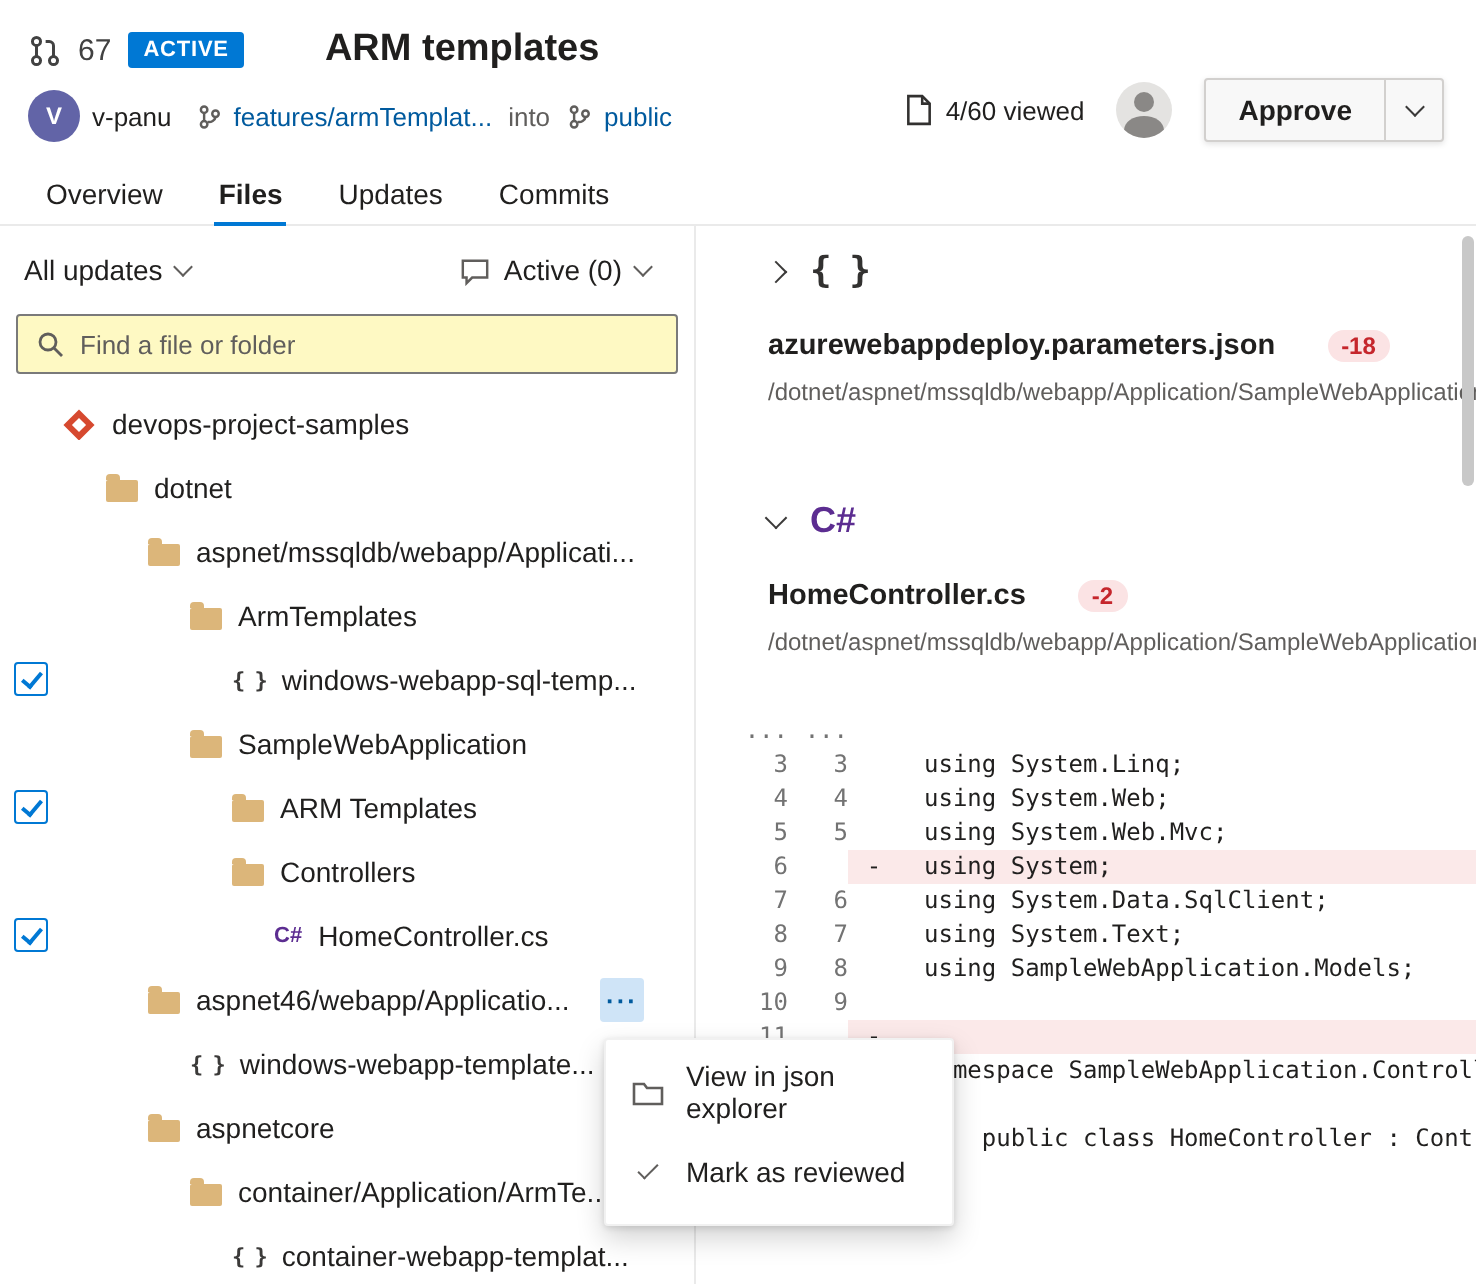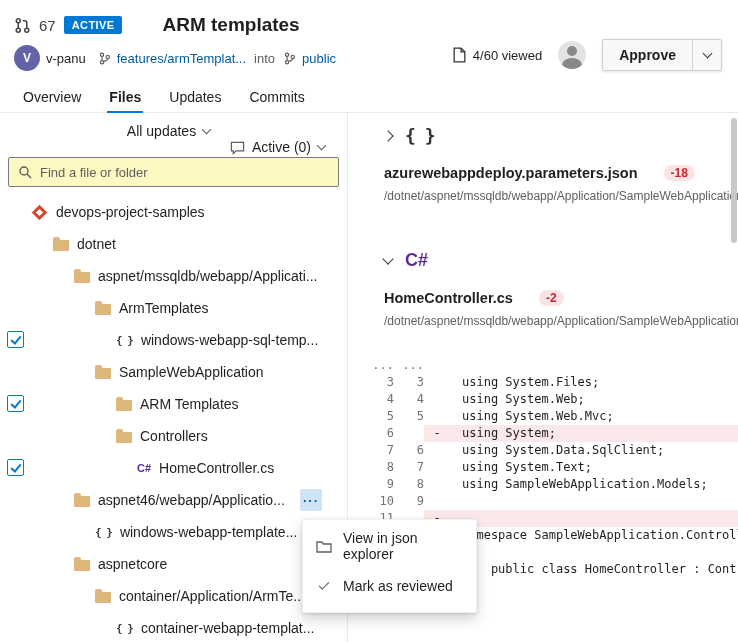--- a/index.html
+++ b/index.html
@@ -45,21 +45,21 @@
   .tabs { position:absolute; top:84px; left:0; right:0; height:29px; border-bottom:1px solid #eaeaea;
     display:flex; align-items:center; padding-left:10px; gap:2px; }
   .tab { padding:4px 13px 7px; font-size:14px; color:#201f1e; position:relative; cursor:pointer; }
   .tab.active { font-weight:700; }
   .tab.active::after { content:''; position:absolute; left:11px; right:11px; bottom:-1px; height:2px; background:#0078d4; }
 
   
   .left-panel { position:absolute; top:113px; left:0; width:347px; bottom:0; overflow:hidden; }
   .splitter { position:absolute; top:113px; left:347px; width:1px; bottom:0; background:#eaeaea; cursor:col-resize; }
 
-  .filter-row { position:absolute; top:10px; left:12px; right:22px; height:24px; display:flex; align-items:center;flex-direction:column; }
+  .filter-row { position:absolute; top:10px; left:12px; right:22px; height:24px; display:flex; align-items:center; }
   .filter-group { display:flex; align-items:center; gap:7px; cursor:pointer; }
   .filter-group.right { margin-left:auto; }
   .filter-label { font-size:14px; color:#201f1e; }
 
   .search-box { position:absolute; top:44px; left:8px; width:331px; height:30px; border:1px solid #7a7a7a; border-radius:2px;
     display:flex; align-items:center; padding:0 9px; gap:8px; background:#fef9c3; }
   .search-box input { border:none; outline:none; flex:1; font-size:13px; font-family:inherit; color:#201f1e; background:transparent; }
   .search-box input::placeholder { color:#605e5c; }
 
   .tree { position:absolute; top:83px; left:0; right:0; }
@@ -360,21 +360,21 @@
     <div class="crow">
       <span class="ln1">...</span>
       <span class="ln2">...</span>
       <span class="sign"></span>
       <span class="ctext"></span>
     </div>
     <div class="crow">
       <span class="ln1">3</span>
       <span class="ln2">3</span>
       <span class="sign"></span>
-      <span class="ctext">using System.Files;</span>
+      <span class="ctext">using System.Linq;</span>
     </div>
     <div class="crow">
       <span class="ln1">4</span>
       <span class="ln2">4</span>
       <span class="sign"></span>
       <span class="ctext">using System.Web;</span>
     </div>
     <div class="crow">
       <span class="ln1">5</span>
       <span class="ln2">5</span>

